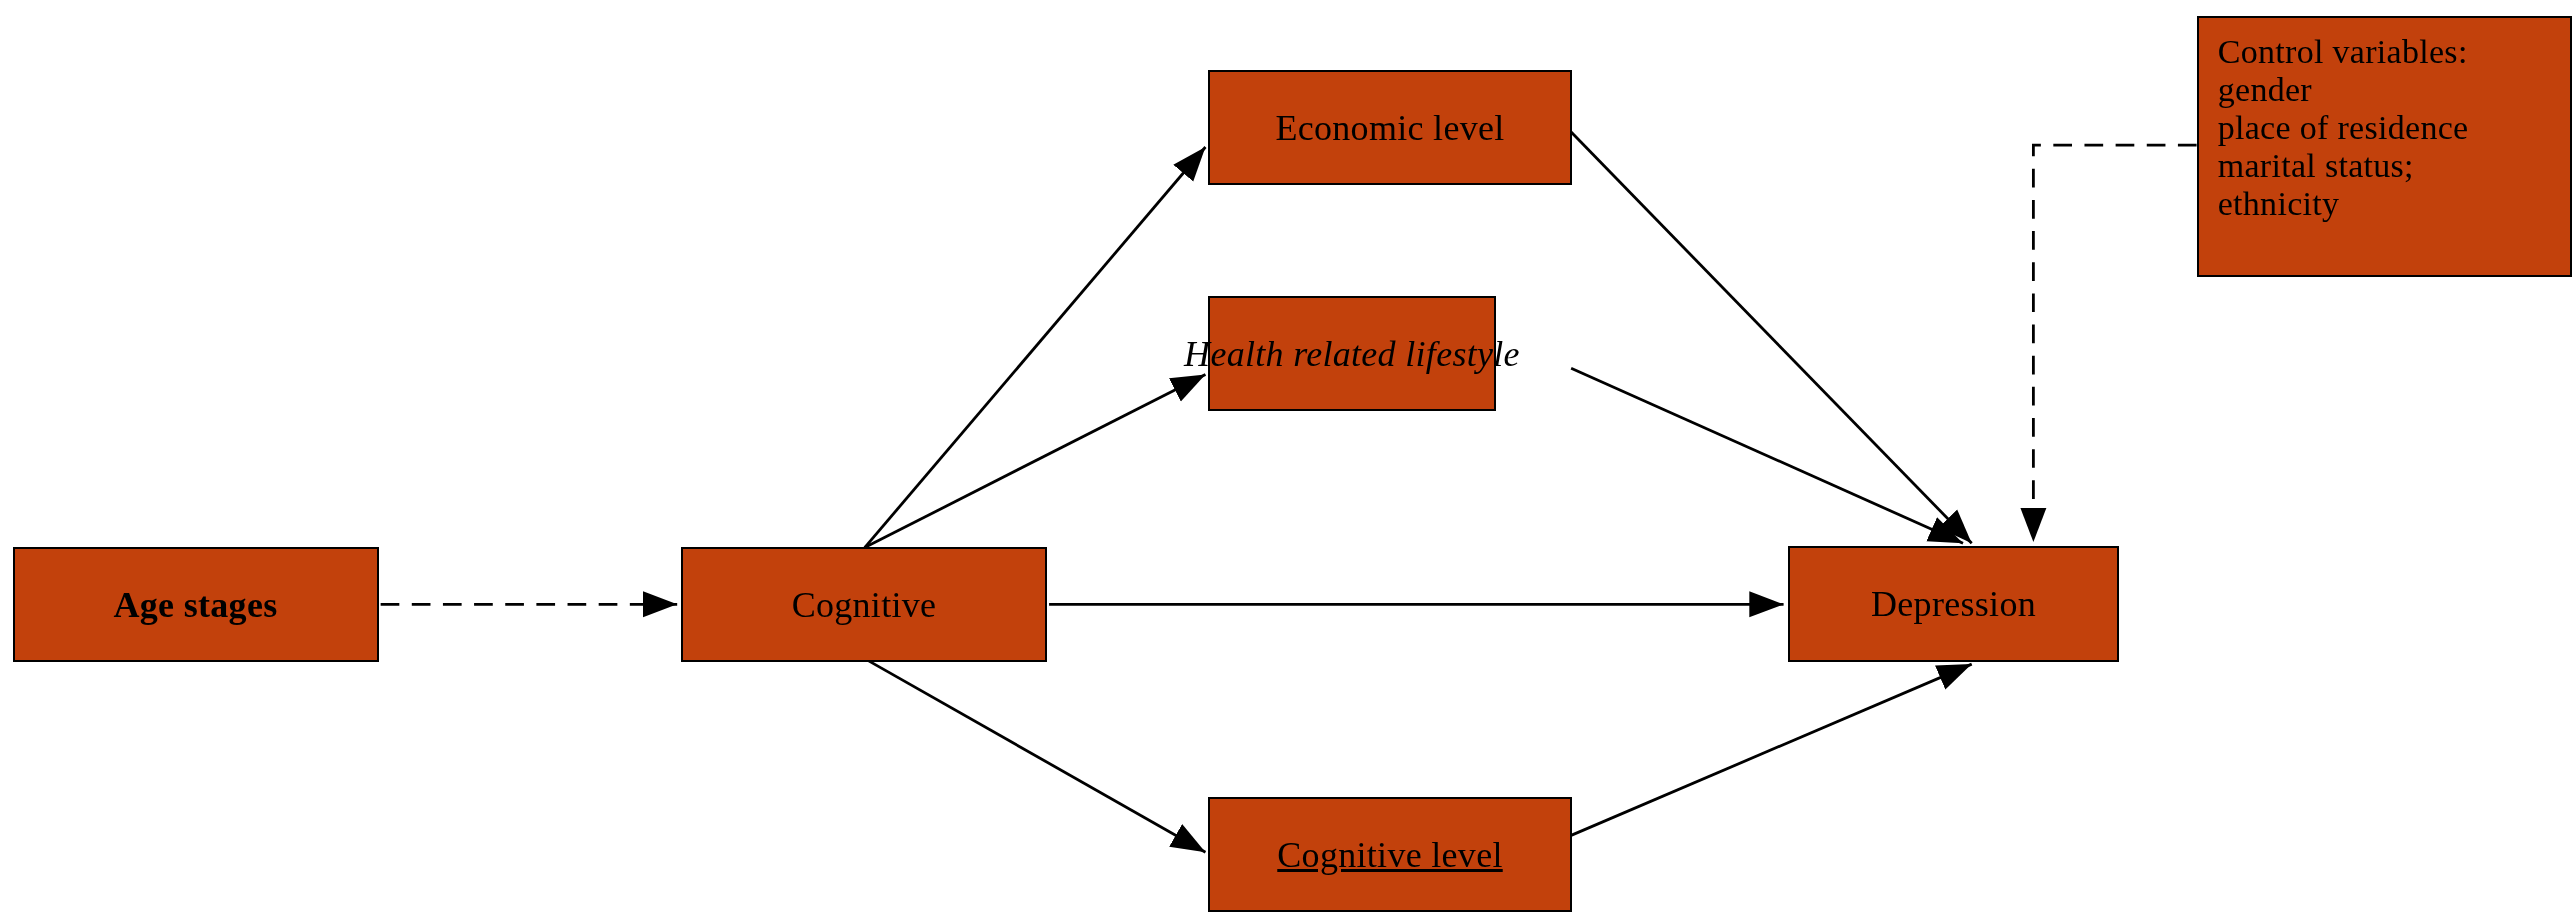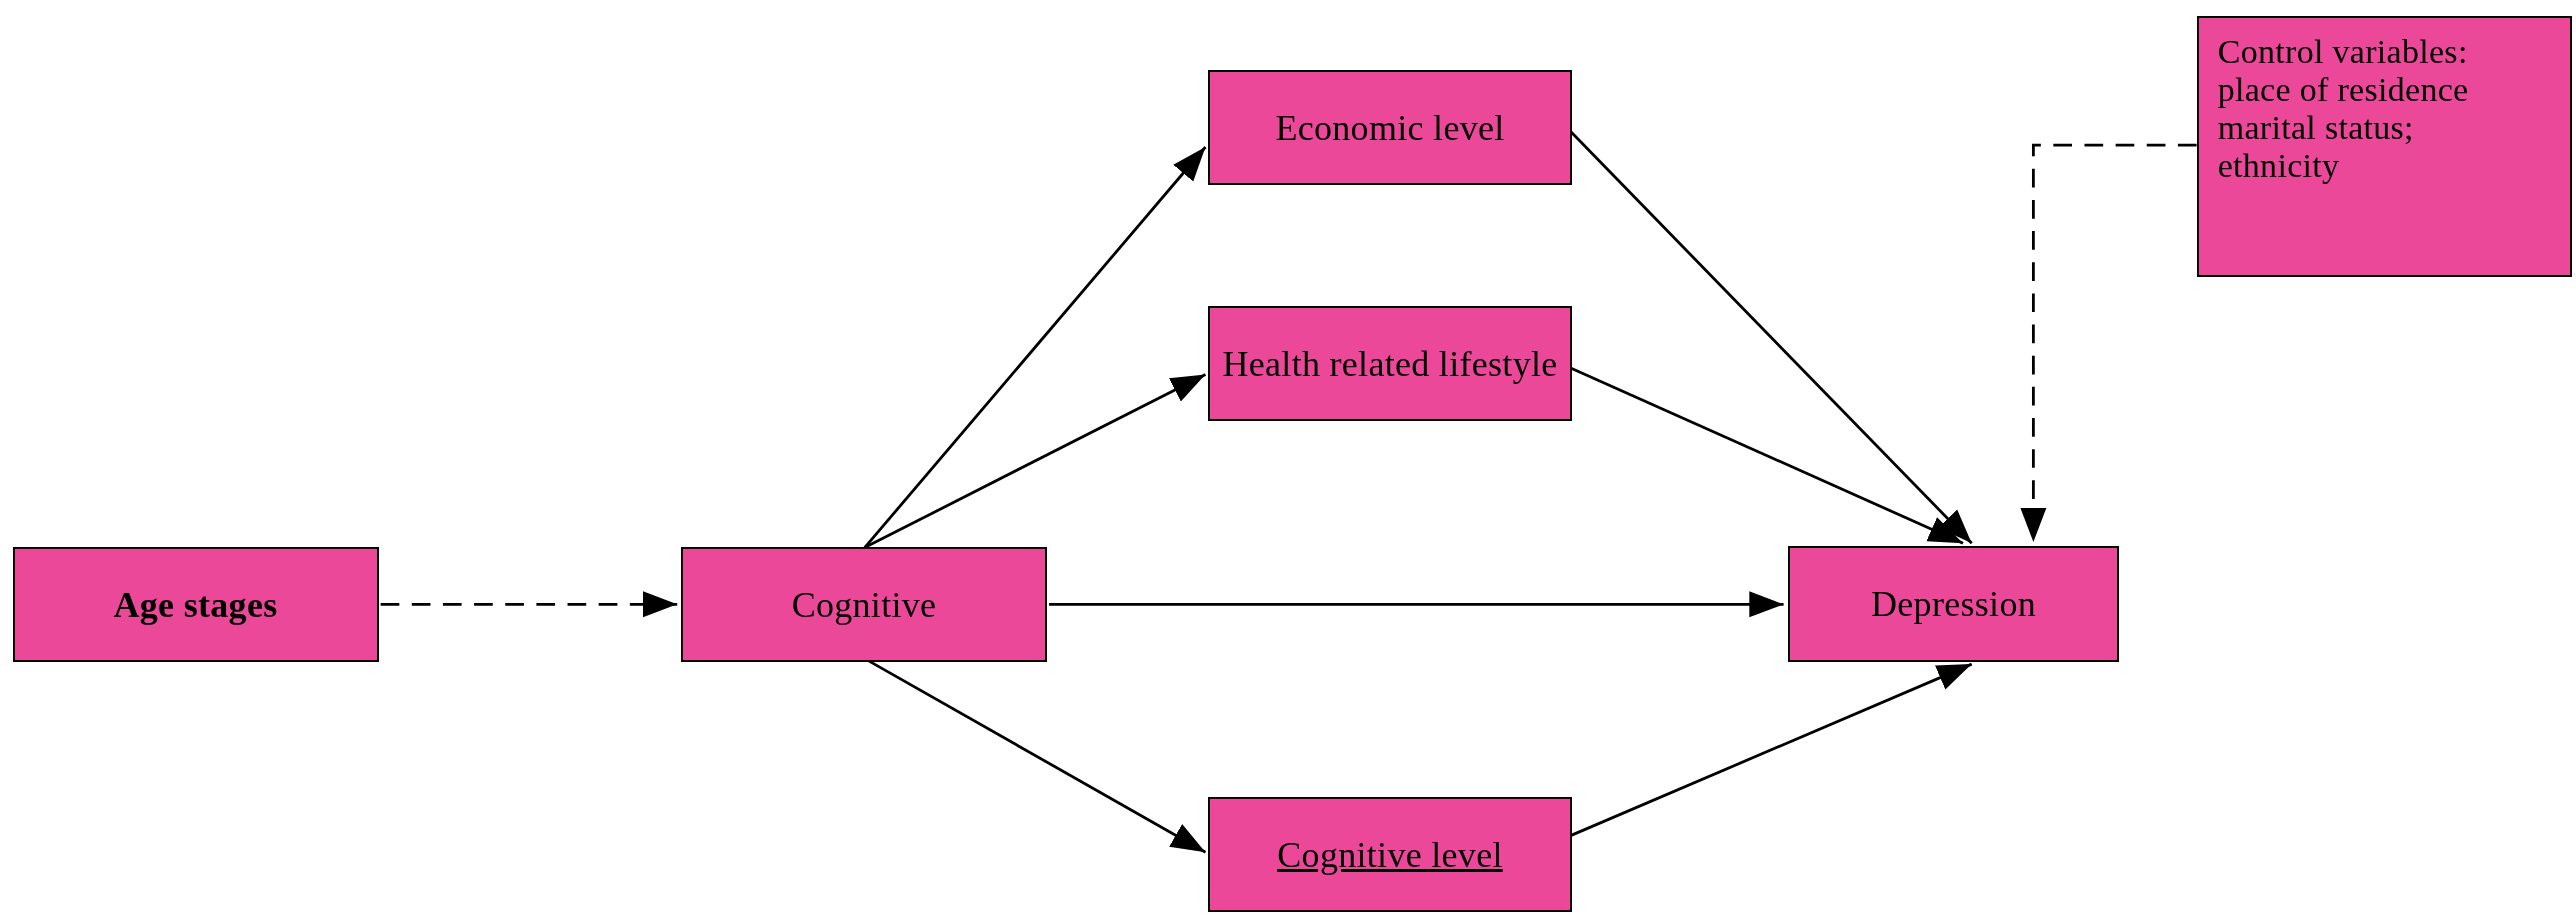--- a/index.html
+++ b/index.html
@@ -20,32 +20,32 @@
     position: absolute;
     left: 0;
     top: 0;
     width: 2576px;
     height: 922px;
   }
   .node {
     position: absolute;
     box-sizing: border-box;
     border: 2.5px solid #000000;
-    background: #ec4899;
+    background: #c2410c;
     display: flex;
     align-items: center;
     justify-content: center;
     font-size: 36px;
     letter-spacing: 0.3px;
     white-space: nowrap;
   }
   .node-age        { left: 12.5px;   top: 547px;  width: 366px; height: 115px; font-weight: bold; }
   .node-education  { left: 681px; top: 547px;  width: 366px; height: 115px; }
   .node-economic   { left: 1208px; top: 70px;  width: 364px; height: 115px; justify-content: center; }
-  .node-health     { left: 1208px; top: 306px;  width: 364px; height: 115px; }
+  .node-health     { left: 1208px; top: 296px;  width: 288px; height: 115px; font-style: italic; }
   .node-cognitive  { left: 1208px; top: 797px; width: 364px; height: 115px; text-decoration: underline; }
   .node-depression { left: 1788px; top: 546px;  width: 331px; height: 116px; }
   .node-control {
     left: 2197px;
     top: 15.6px;
     width: 375px;
     height: 261px;
     display: block;
     padding: 15px 7.5px 15px 18.7px;
     font-size: 34px;
@@ -106,19 +106,20 @@
   <div class="node node-cognitive">
     <span>Cognitive level</span>
   </div>
 
   <div class="node node-depression">
     <span>Depression</span>
   </div>
 
   <div class="node node-control">
     <div class="control-line">Control variables:</div>
+    <div class="control-line">gender</div>
     <div class="control-line">place of residence</div>
     <div class="control-line">marital status;</div>
     <div class="control-line">ethnicity</div>
   </div>
 
 </div>
 
 
 </body></html>

